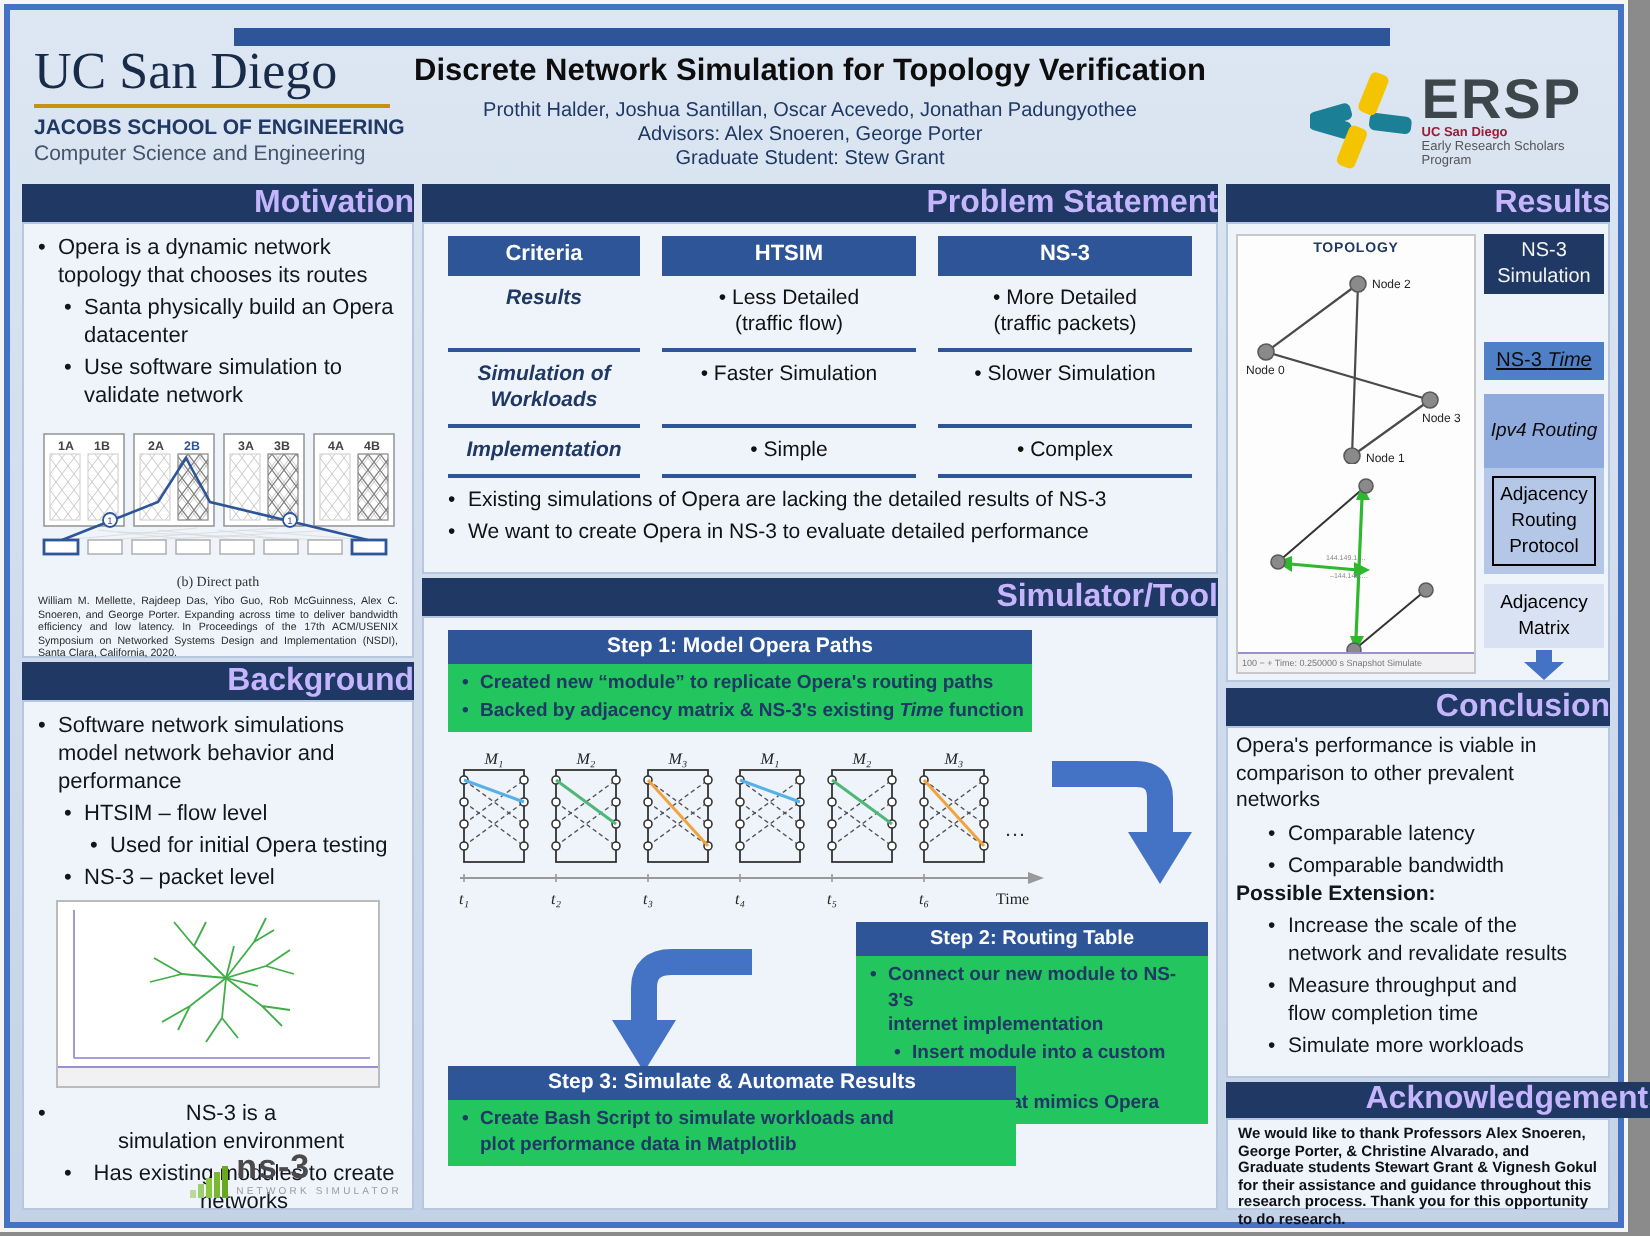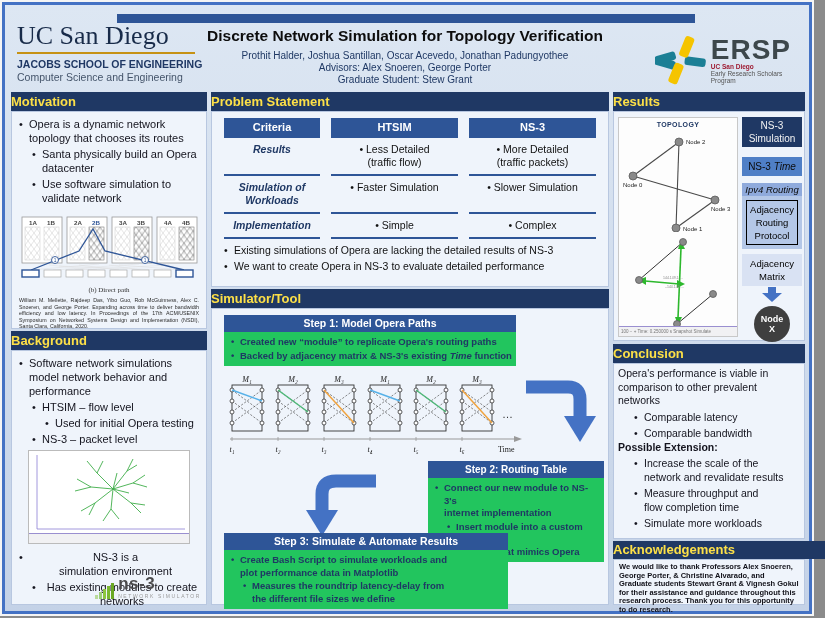--- a/index.html
+++ b/index.html
@@ -2,21 +2,21 @@
 <html><head>
 <meta charset="utf-8">
 <style>
   html,body{margin:0;padding:0;}
   body{font-family:"Liberation Sans",sans-serif;}
   .canvas{position:relative;width:825px;height:618px;background:#8b8b8b;overflow:hidden;}
   .poster{position:absolute;left:2px;top:2px;width:804px;height:606px;border:3px solid #4472C4;
           outline:2px solid #f5f5f5;background:linear-gradient(#dde7f3,#c4d2e7);}
   .abs{position:absolute;}
   
-  .hdrbar{background:#1F3864;color:#fde047;font-weight:bold;font-size:13px;text-align:left;line-height:19px;height:19px;}
+  .hdrbar{background:#1F3864;color:#c4b5fd;font-weight:bold;font-size:16px;text-align:right;line-height:19px;height:19px;}
   .panel{background:#eff4fb;border:1px solid #b8c7e0;box-sizing:border-box;}
   
   .li1,.li2,.li3{position:relative;padding-left:13px;font-size:11px;color:#14141e;line-height:14px;margin-top:2px;}
   .li1::before,.li2::before,.li3::before{content:"•";position:absolute;left:3px;color:#14141e;}
   .li2{margin-left:13px;}
   .li3{margin-left:26px;}
   .pre{white-space:pre-line;}
   
   .wordmark{font-family:"Liberation Serif",serif;font-size:26px;color:#182B49;letter-spacing:0px;}
   .goldrule{height:2px;background:#C69214;width:178px;margin-top:1px;}
@@ -327,22 +327,20 @@
     <svg class="abs" style="left:94px;top:158px;" width="76" height="78" viewBox="0 0 76 78">
       <path d="M70 14 H30 Q16 14 16 27 V44" stroke="#4472C4" stroke-width="13" fill="none"></path>
       <polygon points="0,43 32,43 16,69" fill="#4472C4"></polygon>
     </svg>
 
     <div class="abs" style="left:12px;top:224px;width:284px;">
       <div class="stephdr">Step 3: Simulate &amp; Automate Results</div>
       <div class="stepbody">
         <div class="sli pre">Create Bash Script to simulate workloads and
 plot performance data in Matplotlib</div>
-        <div class="sli2 pre">Measures the roundtrip latency-delay from
-the different file sizes we define</div>
       </div>
     </div>
   </div>
 
   <div class="abs hdrbar" style="left:608px;top:87px;width:192px;">Results</div>
   <div class="abs panel" style="left:608px;top:106px;width:192px;height:230px;">
 
     <div class="shot abs" style="left:4px;top:5px;width:120px;height:220px;">
       <div class="topotitle">TOPOLOGY</div>
       <svg width="118" height="104" viewBox="0 0 118 104">
@@ -386,22 +384,22 @@
               <circle cx="94" cy="58" r="3.5"></circle>
               <circle cx="58" cy="88" r="3.5"></circle>
         </g>
       </svg>
       <div class="statusbar">100  −  +    Time: 0.250000 s    Snapshot   Simulate</div>
     </div>
 
     <div class="abs" style="left:128px;top:5px;width:60px;">
       <div class="flowbox pre" style="background:#1F3864;color:#f2f2f2;padding:2px 0;">NS-3
 Simulation</div>
-      <div class="flowbox" style="background:#4F7FC6;color:#0b0b0b;padding:3px 0;margin-top:10px;"><span>NS-3 </span><span style="font-style:italic;">Time</span></div>
-      <div class="flowbox" style="background:#8FAADC;color:#0b0b0b;font-style:italic;font-size:9.5px;padding:0 0;margin-top:7px;text-align:center;">Ipv4 Routing</div>
+      <div class="flowbox" style="background:#4F7FC6;color:#0b0b0b;padding:3px 0;margin-top:24px;text-decoration:underline;"><span>NS-3 </span><span style="font-style:italic;">Time</span></div>
+      <div class="flowbox" style="background:#8FAADC;color:#0b0b0b;font-style:italic;font-size:9.5px;padding:12px 0;margin-top:7px;text-align:center;">Ipv4 Routing</div>
       <div style="background:#B4C7E7;padding:4px;margin-top:0px;">
         <div class="flowbox pre" style="border:1.5px solid #000;font-size:9.5px;padding:2px 0;color:#000;">Adjacency
 Routing
 Protocol</div>
       </div>
       <div class="flowbox pre" style="background:#D9E2F3;color:#000;font-size:9.5px;padding:3px 0;margin-top:5px;">Adjacency
 Matrix</div>
       <div style="text-align:center;margin-top:1px;">
         <svg width="22" height="15" viewBox="0 0 22 15">
           <rect x="7" y="0" width="8" height="6" fill="#4472C4"></rect>

